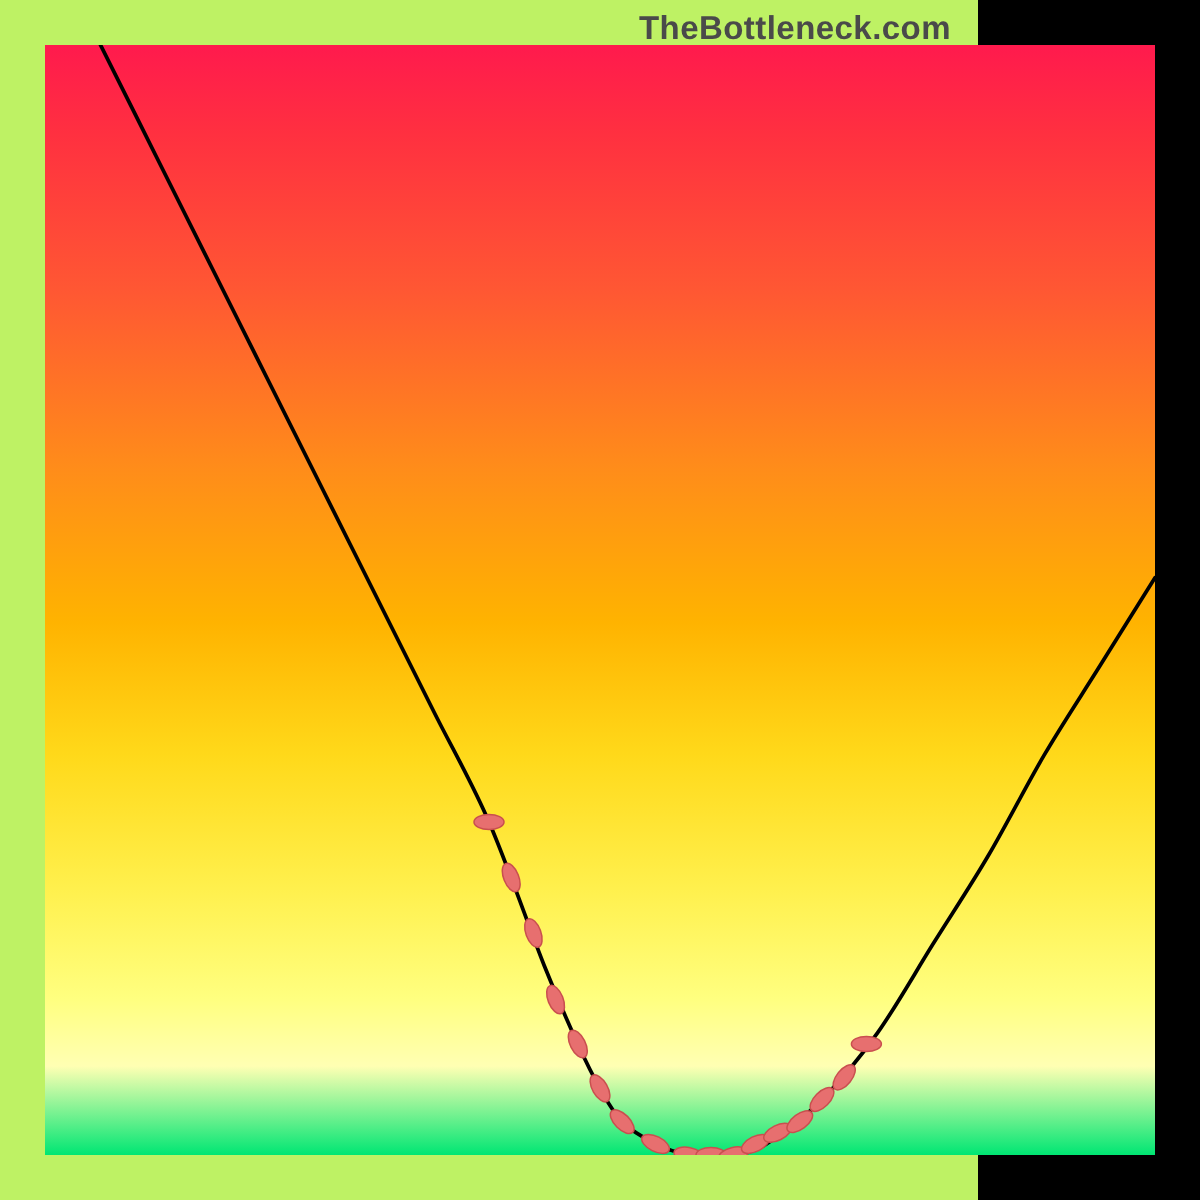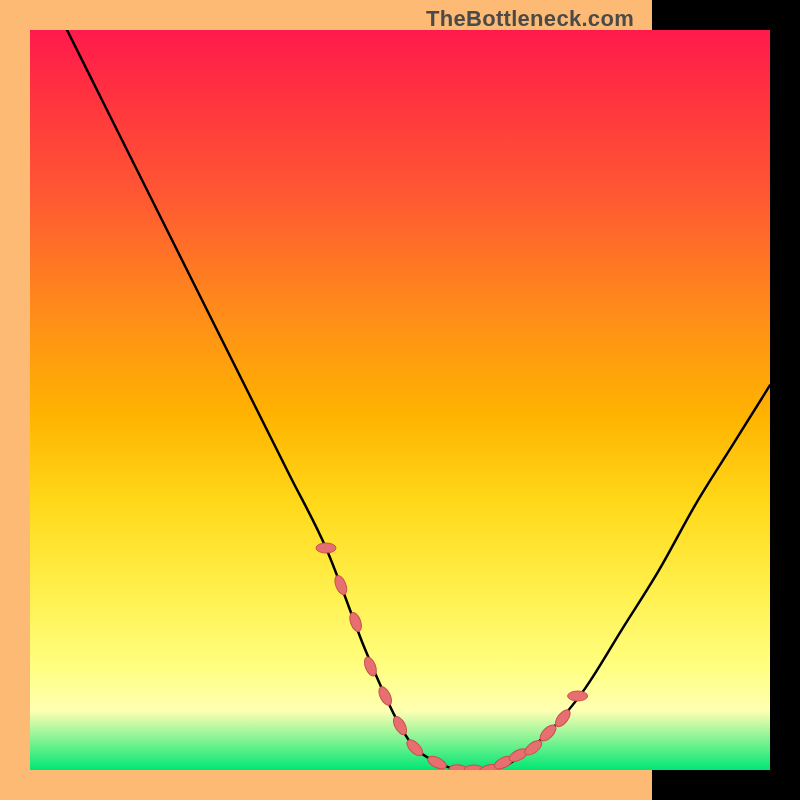--- a/index.html
+++ b/index.html
@@ -8,21 +8,21 @@
     width: 800px;
     height: 800px;
     background: #000;
     overflow: hidden;
     font-family: Arial, Helvetica, sans-serif;
   }
   .frame {
     position: relative;
     width: 652px;
     height: 800px;
-    background: #fdba74;
+    background: #bef264;
   }
   .plot-area {
     position: absolute;
     left: 30px;
     top: 30px;
     width: 740px;
     height: 740px;
     background: linear-gradient(to bottom,
       #ff1a4d 0%,
       #ff3040 8%,

